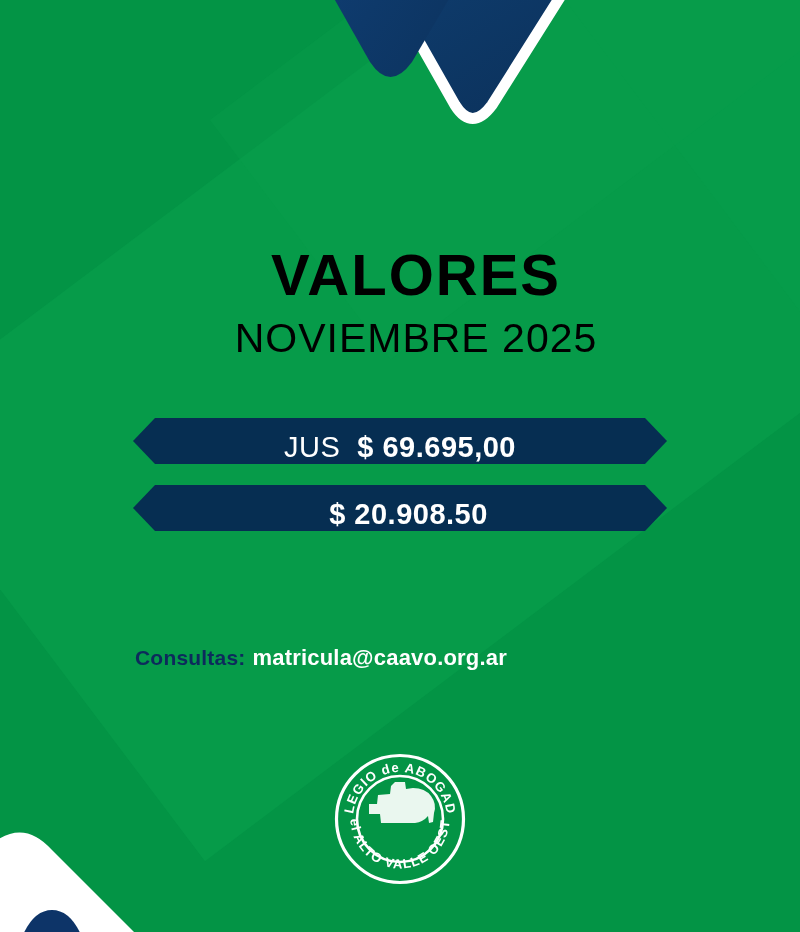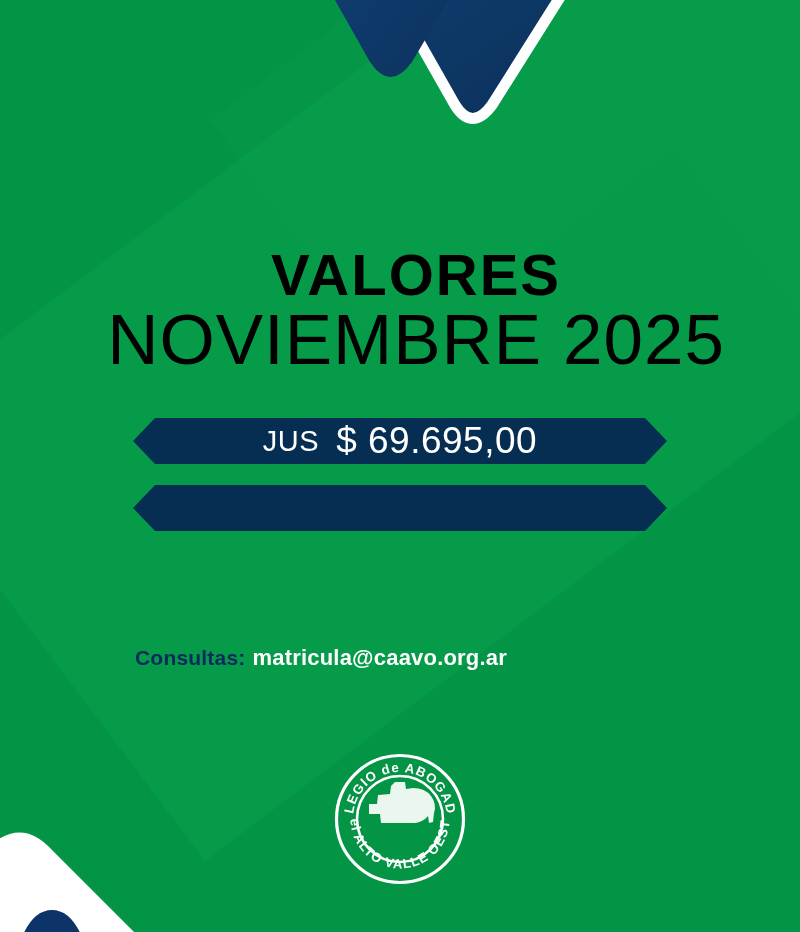--- a/index.html
+++ b/index.html
@@ -62,44 +62,45 @@
     text-align:center; color:#000000;
     line-height:1;
     padding-left:32px;
   }
   .headline .l1{
     display:block;
     font-size:58px; font-weight:700; letter-spacing:2px;
   }
   .headline .l2{
     display:block;
-    font-size:71px; font-weight:300; letter-spacing:1px;
+    margin-top:14px;
+    font-size:41px; font-weight:300; letter-spacing:1px;
   }
 
   
   .banners{
     position:absolute; left:0; top:418px; width:800px;
   }
   .banner{
     position:relative;
     width:534px; height:46px;
     margin:0 auto 21px auto;
     background:#062e52;
     color:#ffffff;
-    display:flex; align-items:center; justify-content:center;
+    display:flex; align-items:flex-end; justify-content:center;
     clip-path:polygon(
       0% 50%,  22px 0%,
       calc(100% - 22px) 0%, 100% 50%,
       calc(100% - 22px) 100%, 22px 100%);
   }
   .banner .lbl{
     font-size:29px; font-weight:400; letter-spacing:.5px;
   }
   .banner .amt{
-    font-size:37px; font-weight:400; letter-spacing:.5px;
+    font-size:29px; font-weight:700; letter-spacing:.5px;
     margin-left:17px;
   }
 
   
   .contact{
     position:absolute; left:0; top:647px; width:642px;
     text-align:center;
     line-height:1;
   }
   .contact .c-label{
@@ -156,20 +157,21 @@
   </div>
 
   <div class="banners">
 
     <div class="banner">
       <span class="lbl">JUS</span>
       <span class="amt">$ 69.695,00</span>
     </div>
 
     <div class="banner">
+      <span class="amt">$ 20.908.50</span>
     </div>
 
 
   </div>
 
   <div class="contact">
     <span class="c-label">Consultas:</span><span class="c-mail">matricula@caavo.org.ar</span>
   </div>
 
   <svg class="seal" viewBox="0 0 134 134">

